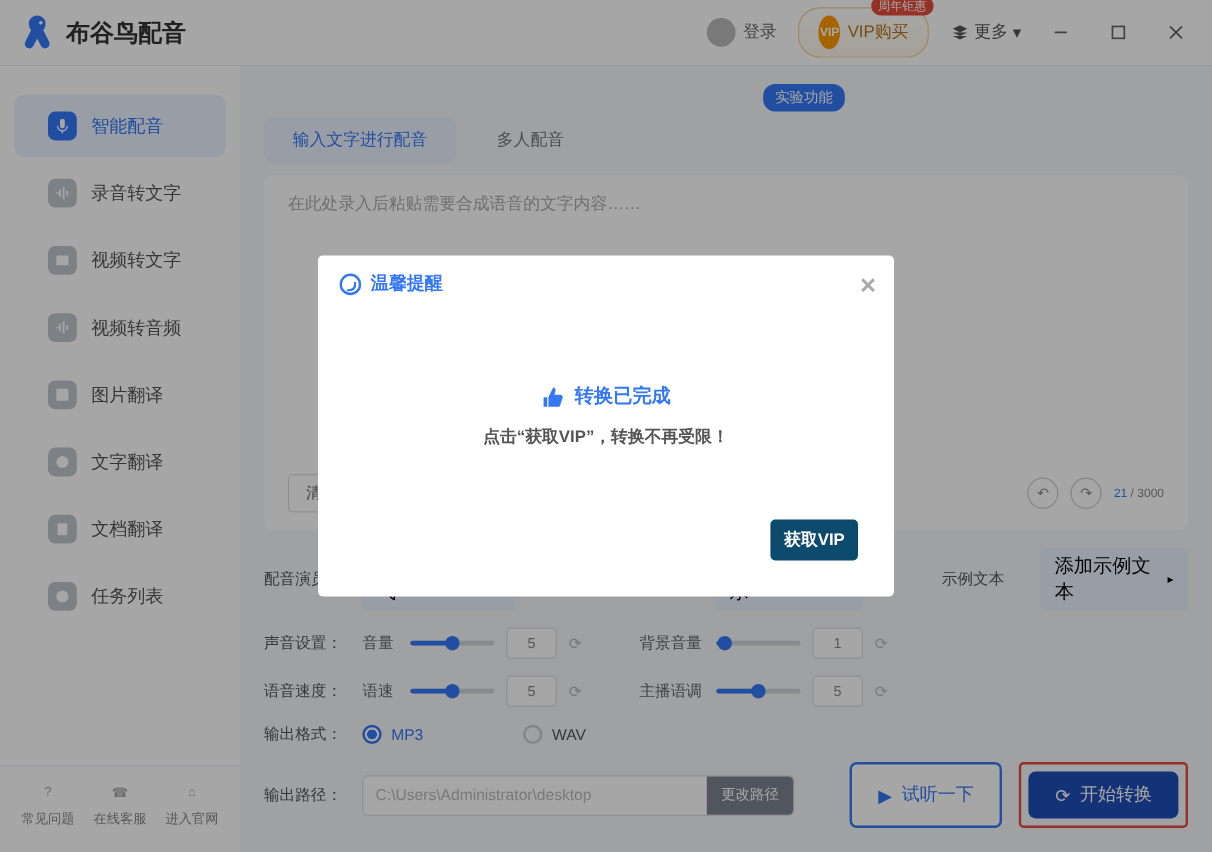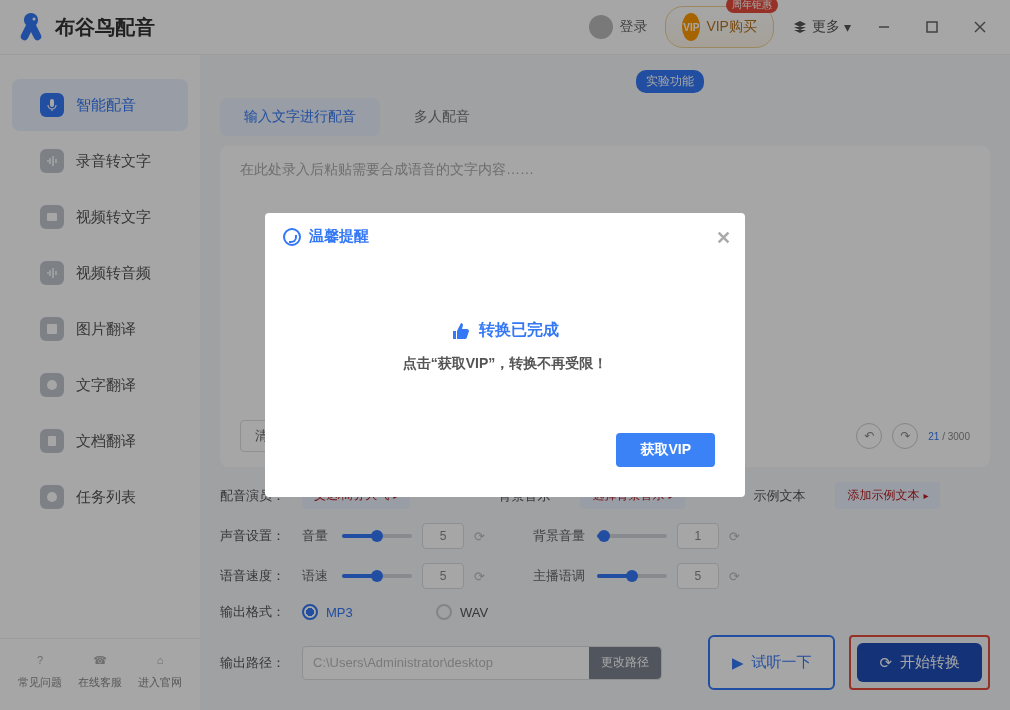--- a/index.html
+++ b/index.html
@@ -41,21 +41,21 @@
     .editor-bottom { display: flex; align-items: center; gap: 10px; }
     .clear-btn { padding: 6px 14px; border: 1px solid #ddd; border-radius: 4px; cursor: pointer; font-size: 13px; color: #666; background: #fff; }
     .spacer { flex: 1; }
     .circ-btn { width: 26px; height: 26px; border-radius: 50%; border: 1px solid #ccc; display: flex; align-items: center; justify-content: center; cursor: pointer; color: #888; font-size: 12px; }
     .counter { font-size: 10px; color: #888; }
     .counter .cur { color: #3478f6; }
     
     .settings { display: flex; flex-direction: column; gap: 14px; padding: 5px 0; }
     .set-row { display: flex; align-items: center; gap: 14px; font-size: 13px; color: #555; }
     .set-label { min-width: 68px; }
-    .chip { background: #eaf2ff; color: #b91c1c; padding: 5px 12px; border-radius: 4px; cursor: pointer; font-size: 12px; display: inline-flex; align-items: center; gap: 4px; }
+    .chip { background: #eaf2ff; color: #000000; padding: 5px 12px; border-radius: 4px; cursor: pointer; font-size: 16px; display: inline-flex; align-items: center; gap: 4px; }
     .chip-arrow::after { content: "▸"; font-size: 10px; }
     .slider-group { display: flex; align-items: center; gap: 10px; }
     .slider-label { min-width: 30px; color: #666; }
     .slider-track { width: 70px; height: 4px; background: #d0d6de; border-radius: 2px; position: relative; }
     .slider-fill { position: absolute; left: 0; height: 100%; background: #3478f6; border-radius: 2px; }
     .slider-thumb { position: absolute; top: 50%; transform: translate(-50%, -50%); width: 12px; height: 12px; border-radius: 50%; background: #3478f6; }
     .num-box { width: 42px; height: 26px; border: 1px solid #ddd; border-radius: 4px; display: flex; align-items: center; justify-content: center; color: #888; font-size: 12px; background: #fff; }
     .refresh-ic { color: #bbb; cursor: pointer; }
     .radio-group { display: flex; align-items: center; gap: 8px; min-width: 120px; }
     .radio { width: 16px; height: 16px; border-radius: 50%; border: 2px solid #ccc; }
@@ -72,21 +72,21 @@
     .modal-header { display: flex; align-items: center; gap: 8px; padding: 14px 18px; }
     .modal-header-icon { width: 18px; height: 18px; border: 2px solid #3478f6; border-radius: 50%; position: relative; }
     .modal-header-icon::before { content: ""; position: absolute; width: 6px; height: 6px; border-bottom: 2px solid #3478f6; border-right: 2px solid #3478f6; border-radius: 0 0 6px 0; left: 4px; top: 5px; }
     .modal-title { color: #3478f6; font-size: 15px; }
     .modal-close { position: absolute; right: 14px; top: 14px; cursor: pointer; color: #aaa; font-size: 18px; }
     .modal-body { padding: 60px 30px 30px 30px; text-align: center; }
     .modal-status { display: flex; align-items: center; justify-content: center; gap: 8px; color: #3478f6; font-size: 16px; margin-bottom: 14px; }
     .thumb-icon { width: 20px; height: 20px; }
     .modal-msg { color: #555; font-size: 14px; margin-bottom: 60px; }
     .modal-action { display: flex; justify-content: flex-end; }
-    .get-vip-btn { background: #3b82f6; color: #fff; padding: 8px 24px; border-radius: 4px; cursor: pointer; font-size: 14px; }
+    .get-vip-btn { background: #0c4a6e; color: #fff; padding: 8px 11px; border-radius: 4px; cursor: pointer; font-size: 14px; }
   </style>
 </head>
 <body>
 
 <div class="titlebar">
   <div class="logo-area">
     <svg class="logo-icon" viewBox="0 0 32 32">
         <path fill="#3478f6" d="M16 2c-4 0-7 3-7 7 0 2 1 4 2 5l-5 10c-1 2 0 4 2 5 2 1 4 0 5-2l3-6c0 0 0 0 0 0l3 6c1 2 3 3 5 2 2-1 3-3 2-5l-5-10c1-1 2-3 2-5 0-4-3-7-7-7z"></path>
         <circle cx="19" cy="8" r="1.5" fill="#fff"></circle>
       </svg>

